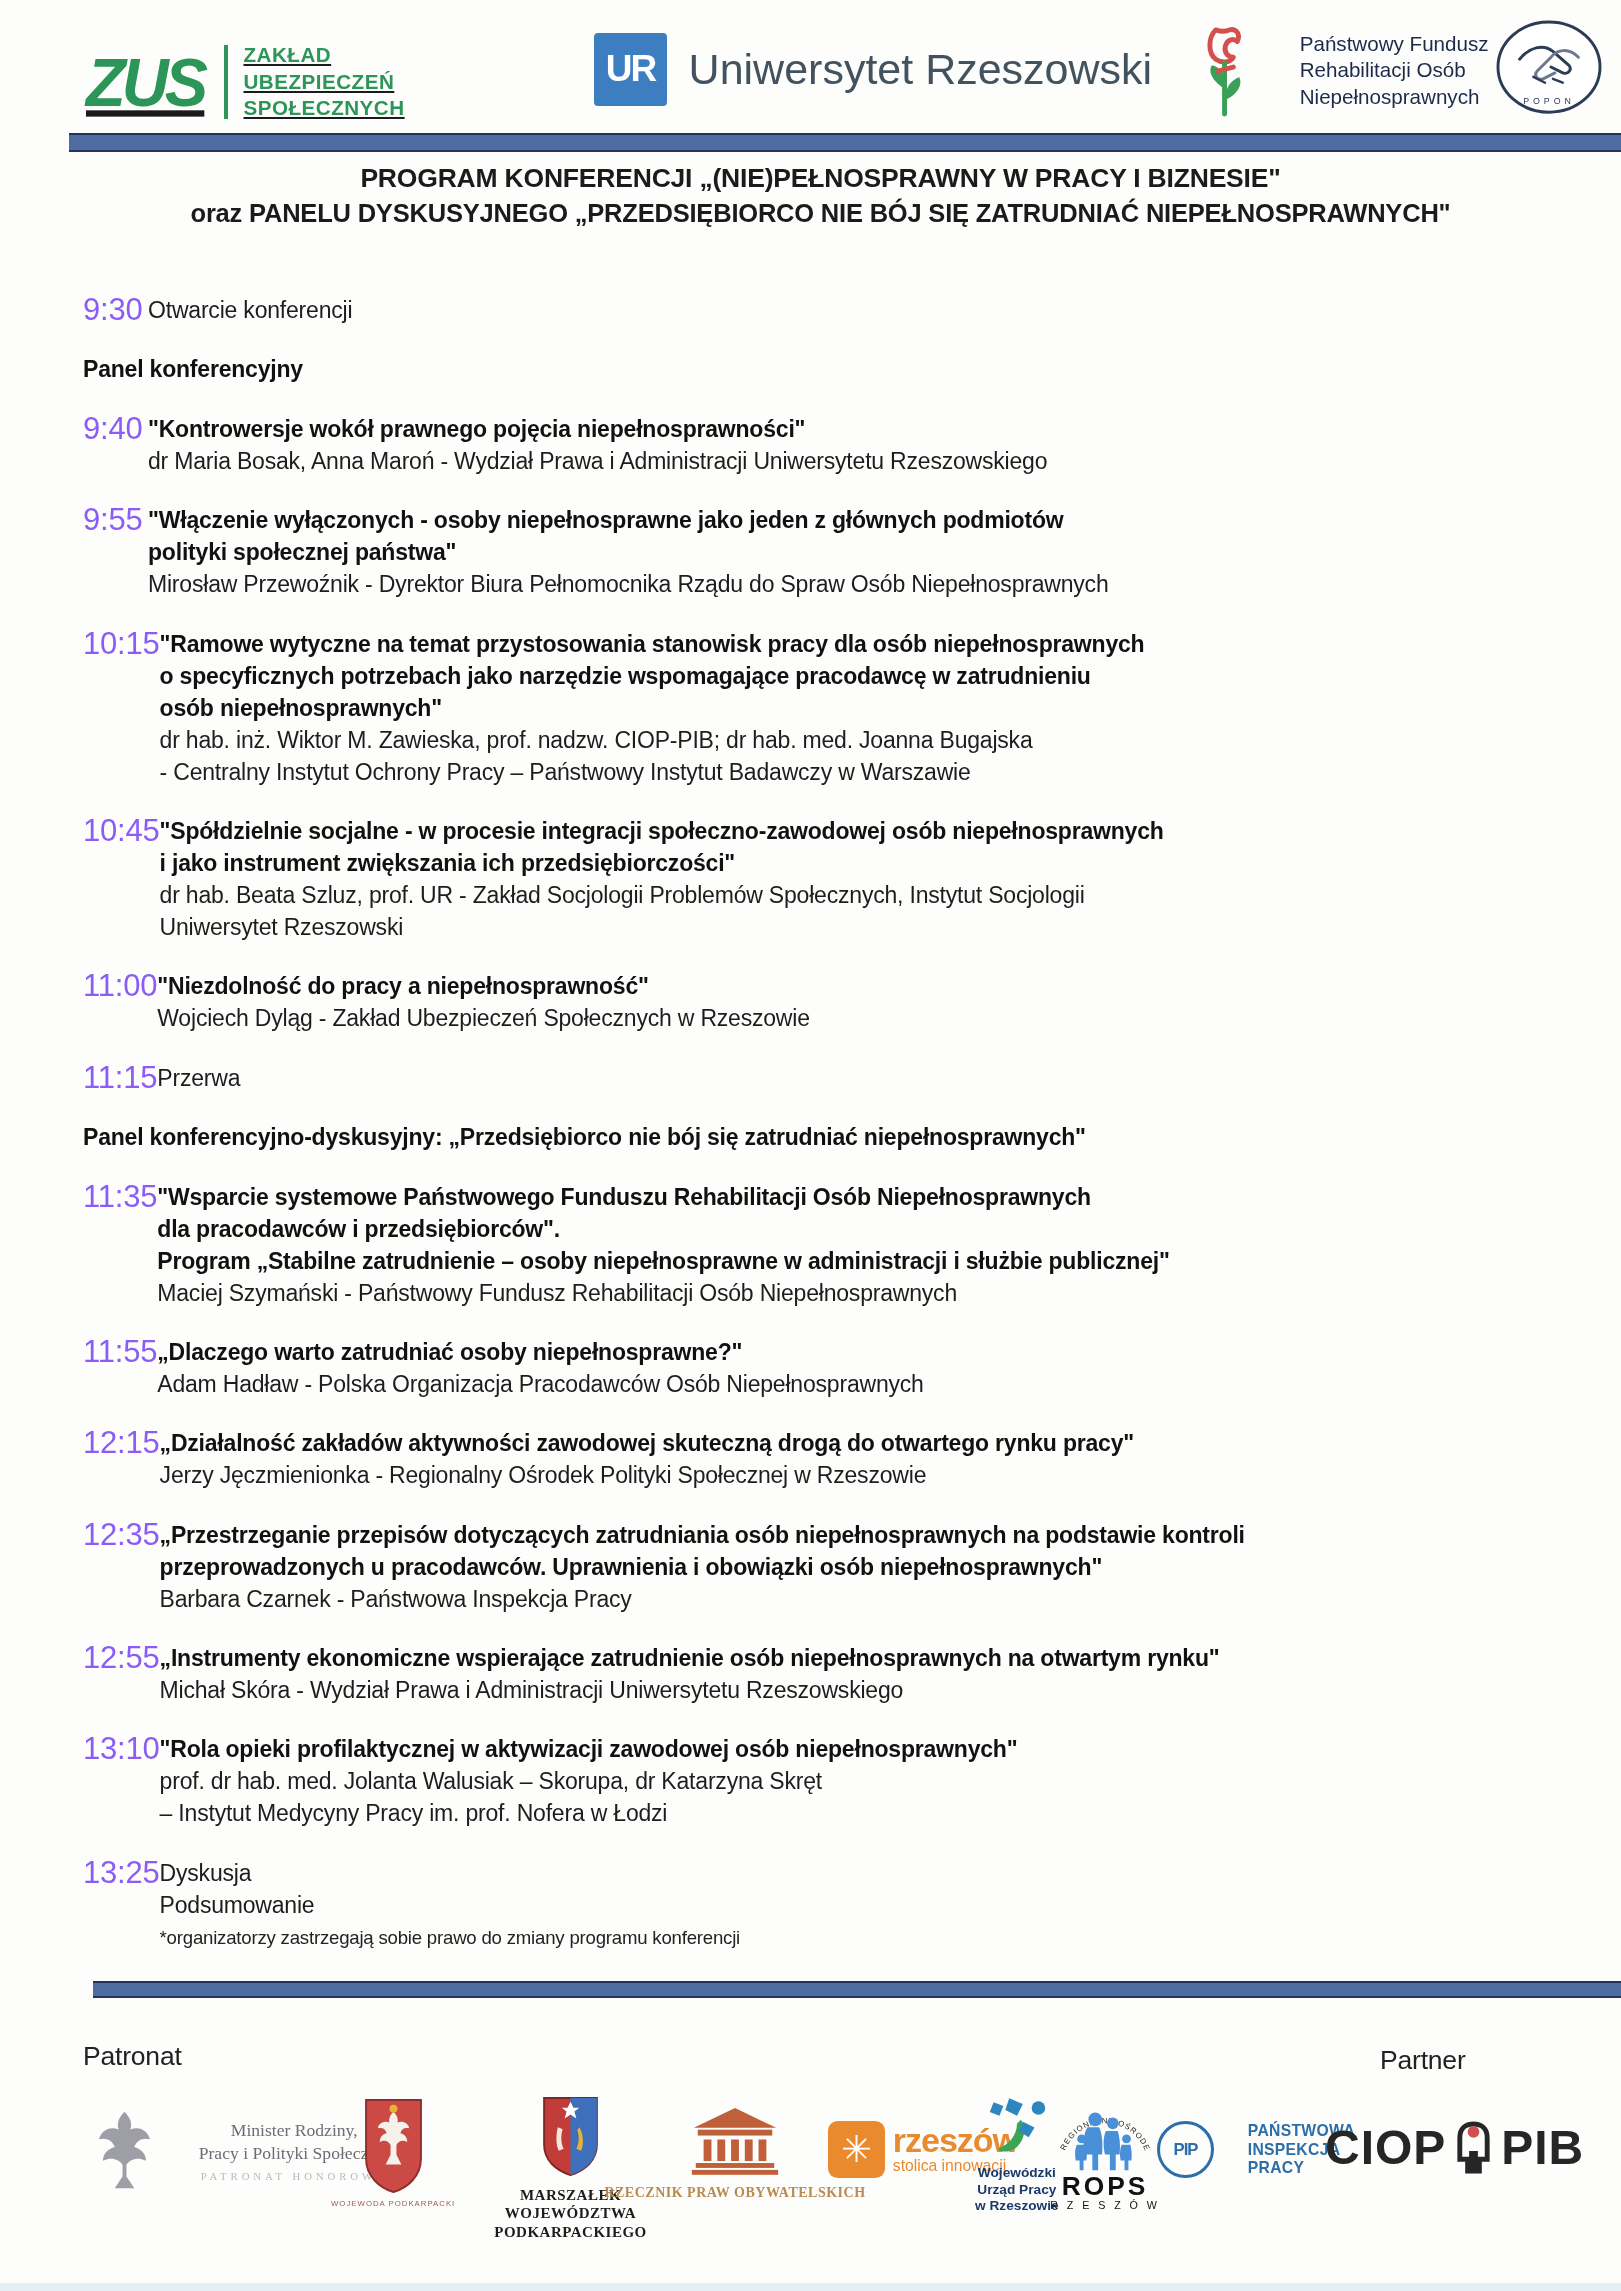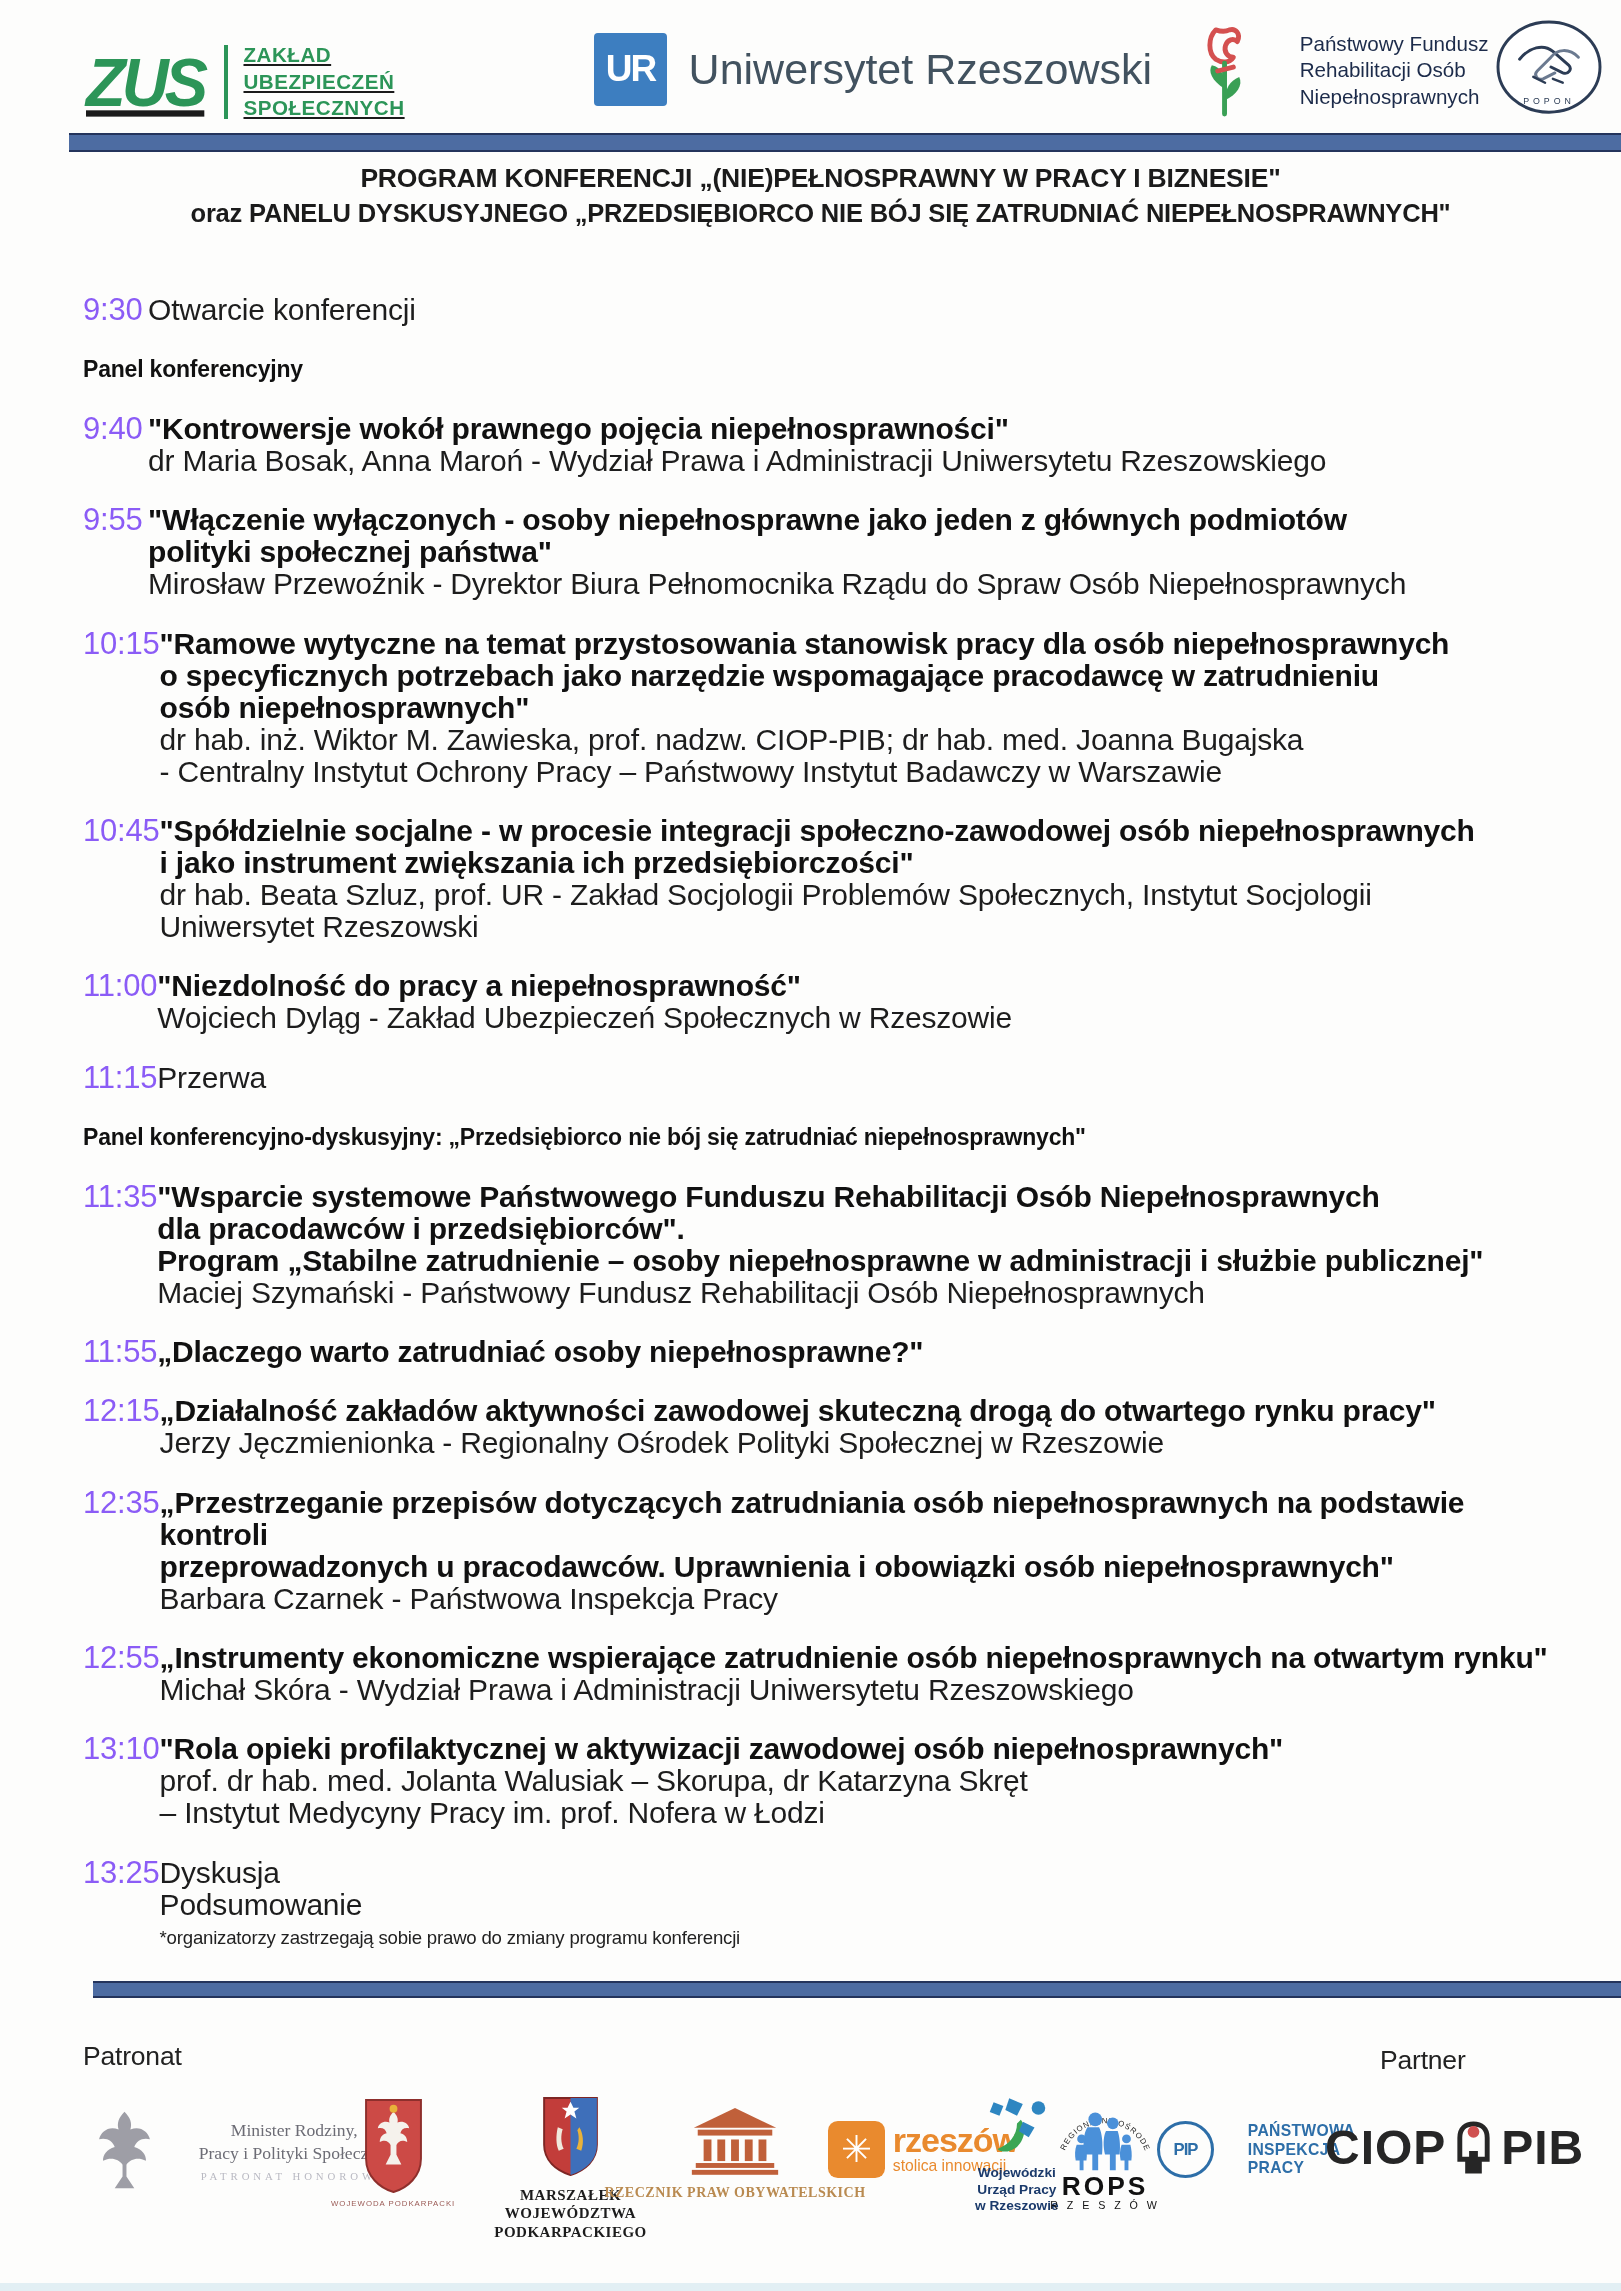--- a/index.html
+++ b/index.html
@@ -51,21 +51,21 @@
   .title-block .t2{font-size:25.5px;font-weight:700;letter-spacing:-0.2px;line-height:35px;}
 
   
   .schedule{position:absolute;left:83px;right:54px;top:294px;}
   .s-row{display:flex;margin-bottom:27.4px;}
   .s-time{
     flex:0 0 65px;font-size:31px;line-height:32px;color:#8b5cf6;
     letter-spacing:-0.2px;
   }
   .s-content{flex:1;}
-  .s-line{font-size:30px;line-height:32px;letter-spacing:-0.2px;color:#1d1d1d;}
+  .s-line{font-size:23px;line-height:32px;letter-spacing:-0.2px;color:#1d1d1d;}
   .s-line.b{font-weight:700;color:#111;}
   .s-line.f{font-size:18.6px;line-height:25.5px;margin-top:3.9px;color:#222;}
   .s-section{font-size:23px;line-height:32px;font-weight:700;color:#111;letter-spacing:-0.2px;}
 
   
   .patronat-label,.partner-label{position:absolute;font-size:26.5px;color:#222;letter-spacing:-0.2px;}
   .patronat-label{left:83px;top:2041px;}
   .partner-label{left:1380px;top:2045px;}
 
   .logos{position:absolute;left:0;right:0;top:2094px;height:157px;}
@@ -236,20 +236,21 @@
           <div class="s-line b">"Wsparcie systemowe Państwowego Funduszu Rehabilitacji Osób Niepełnosprawnych</div>
           <div class="s-line b">dla pracodawców i przedsiębiorców".</div>
           <div class="s-line b">Program „Stabilne zatrudnienie – osoby niepełnosprawne w administracji i służbie publicznej"</div>
           <div class="s-line r">Maciej Szymański - Państwowy Fundusz Rehabilitacji Osób Niepełnosprawnych</div>
         </div>
       </div>
       <div class="s-row">
         <div class="s-time">11:55</div>
         <div class="s-content">
           <div class="s-line b">„Dlaczego warto zatrudniać osoby niepełnosprawne?"</div>
+          <div class="s-line r">Adam Hadław - Polska Organizacja Pracodawców Osób Niepełnosprawnych</div>
         </div>
       </div>
       <div class="s-row">
         <div class="s-time">12:15</div>
         <div class="s-content">
           <div class="s-line b">„Działalność zakładów aktywności zawodowej skuteczną drogą do otwartego rynku pracy"</div>
           <div class="s-line r">Jerzy Jęczmienionka - Regionalny Ośrodek Polityki Społecznej w Rzeszowie</div>
         </div>
       </div>
       <div class="s-row">

